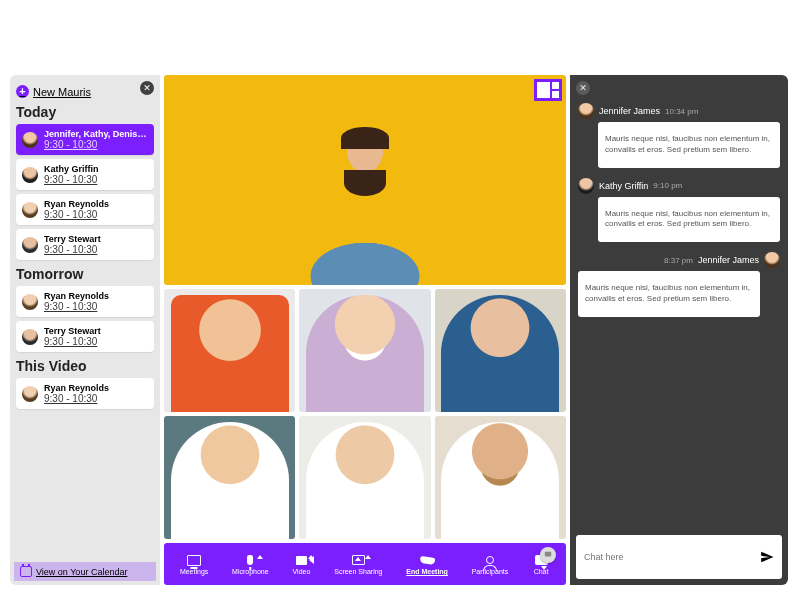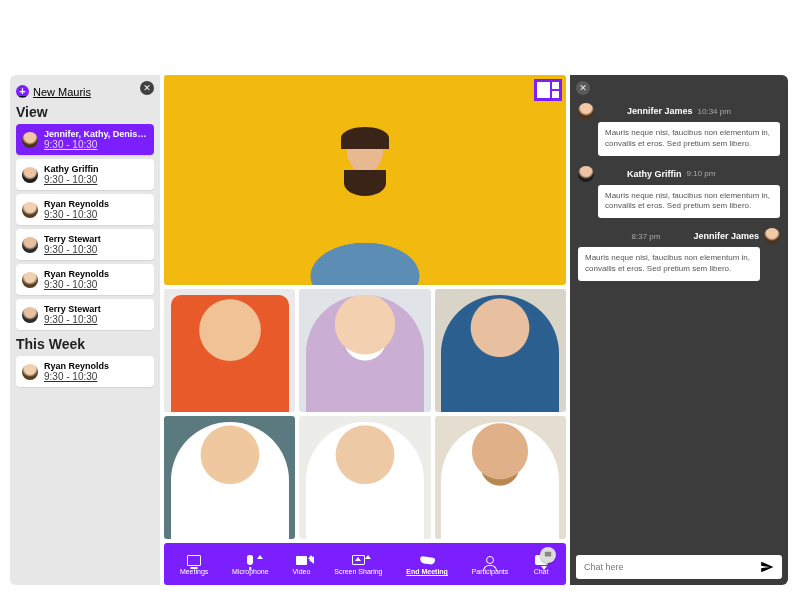--- a/index.html
+++ b/index.html
@@ -215,32 +215,32 @@
   }
   .chat-close {
     width:14px;height:14px;background:#5a5a5a;border-radius:50%;
     color:#eee;font-size:9px;display:flex;align-items:center;justify-content:center;
     margin: 6px; cursor:pointer;
   }
   .messages { flex:1; padding: 2px 8px; overflow:hidden; }
   .msg { margin-bottom: 10px; }
   .msg-head { display:flex; align-items:center; gap:5px; margin-bottom:3px; }
   .msg .avatar { width:16px;height:16px; }
-  .msg-name { color:#fff; font-size:9px; font-weight:700;margin-left:28px; }
+  .msg-name { color:#fff; font-size:9px; font-weight:400; }
   .msg-time { color:#aaa; font-size:8px; }
   .msg-body {
     background:#fff; color:#555; font-size:8px; line-height:1.35;
-    padding:6px 7px; border-radius:3px;
+    padding:12px 7px; border-radius:3px;
     margin-left: 20px;
   }
   .msg.right .msg-head { flex-direction: row-reverse; }
   .msg.right .msg-body { margin-left:0; margin-right:20px; }
   .chat-input {
     background:#fff; margin:6px; border-radius:3px;
-    height:24px; display:flex; align-items:center;
+    height:44px; display:flex; align-items:center;
     padding: 0 8px; justify-content:space-between;
   }
   .chat-input input {
     border:none; outline:none; font-size:9px; color:#888; flex:1;
     background:transparent;
   }
   .send { width:14px;height:14px; position:relative; cursor:pointer; }
   .send svg { width:14px;height:14px; }
 </style>
 </head>
@@ -248,21 +248,21 @@
 
 <div class="app">
 
   <aside class="sidebar">
     <div class="close-sb">✕</div>
     <div class="new-meeting">
       <div class="plus-circle">+</div>
       <span>New Mauris</span>
     </div>
 
-    <div class="section-title">View</div>
+    <div class="section-title">Today</div>
     <div class="meeting-card active">
       <div class="avatar a1"></div>
       <div class="meeting-info">
         <div class="meeting-name">Jennifer, Kathy, Denise...</div>
         <div class="meeting-time">9:30 - 10:30</div>
       </div>
     </div>
     <div class="meeting-card">
       <div class="avatar a2"></div>
       <div class="meeting-info">
@@ -278,44 +278,49 @@
       </div>
     </div>
     <div class="meeting-card">
       <div class="avatar a4"></div>
       <div class="meeting-info">
         <div class="meeting-name">Terry Stewart</div>
         <div class="meeting-time">9:30 - 10:30</div>
       </div>
     </div>
 
+    <div class="section-title">Tomorrow</div>
     <div class="meeting-card">
       <div class="avatar a3"></div>
       <div class="meeting-info">
         <div class="meeting-name">Ryan Reynolds</div>
         <div class="meeting-time">9:30 - 10:30</div>
       </div>
     </div>
     <div class="meeting-card">
       <div class="avatar a4"></div>
       <div class="meeting-info">
         <div class="meeting-name">Terry Stewart</div>
         <div class="meeting-time">9:30 - 10:30</div>
       </div>
     </div>
 
-    <div class="section-title">This Week</div>
+    <div class="section-title">This Video</div>
     <div class="meeting-card">
       <div class="avatar a3"></div>
       <div class="meeting-info">
         <div class="meeting-name">Ryan Reynolds</div>
         <div class="meeting-time">9:30 - 10:30</div>
       </div>
     </div>
 
+    <div class="view-cal">
+      <div class="cal-icon"></div>
+      <span>View on Your Calendar</span>
+    </div>
   </aside>
 
   <main class="main">
     <div class="video-area">
       <div class="speaker">
         <div class="person"></div>
         <div class="layout-badge">
           <span></span>
             <span></span>
             <span></span>

